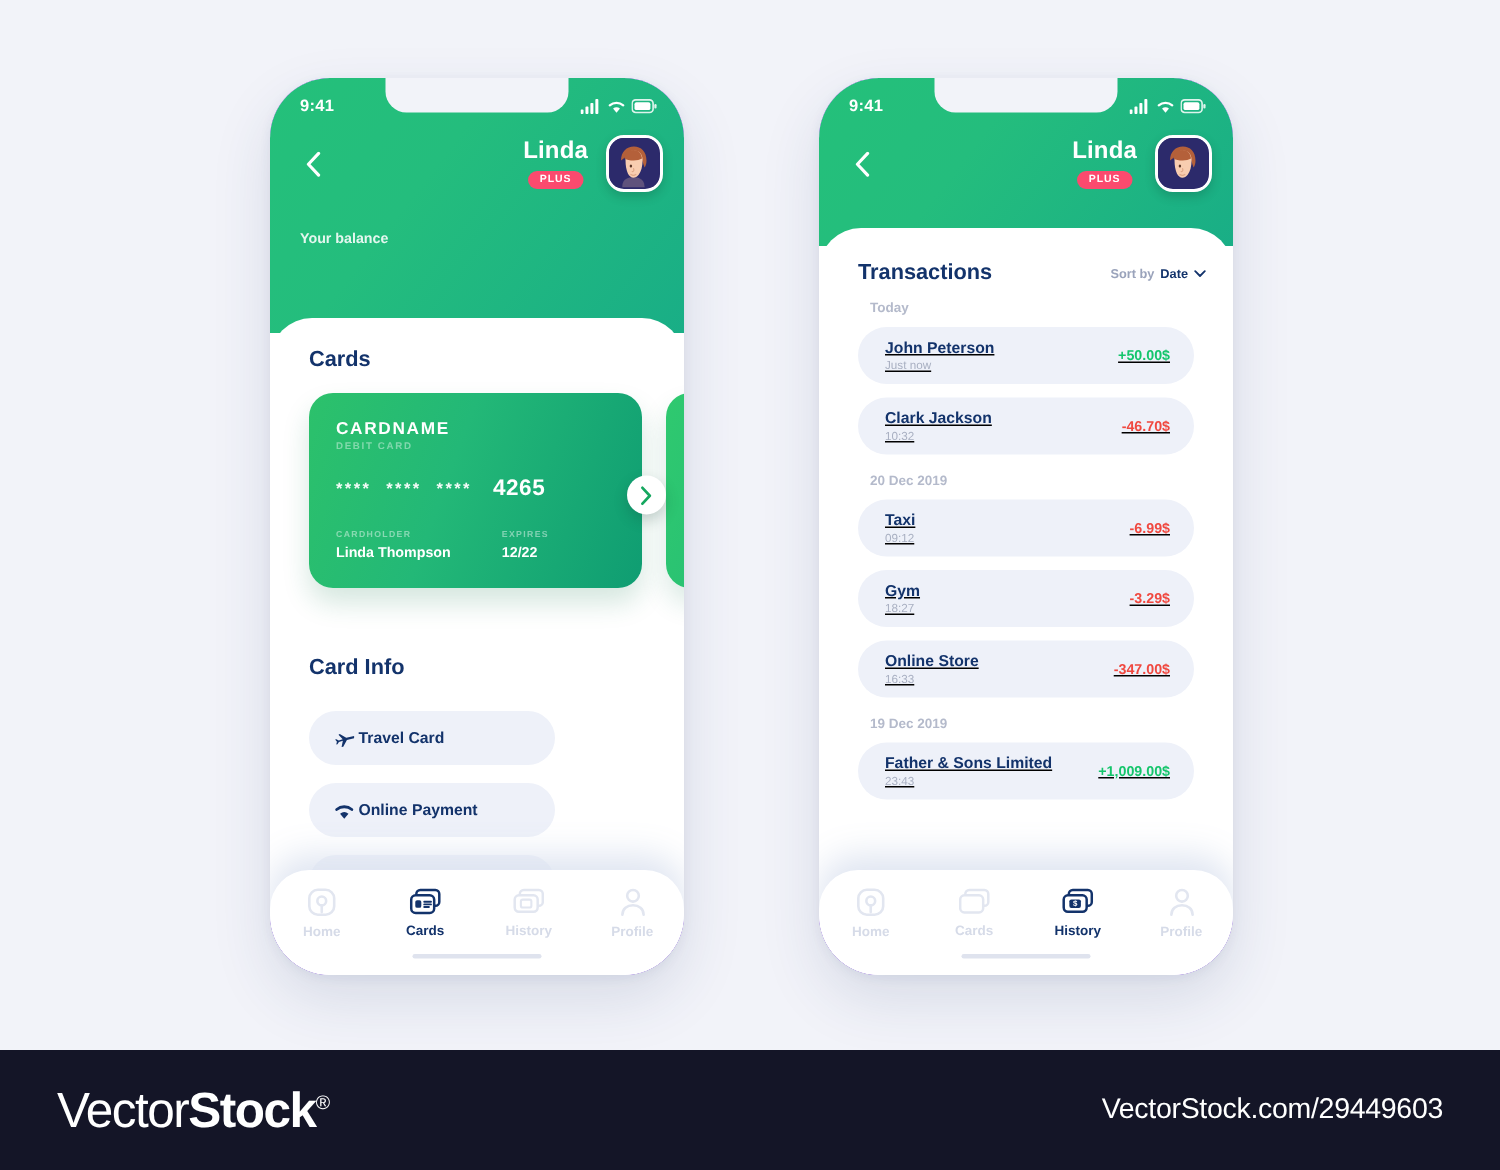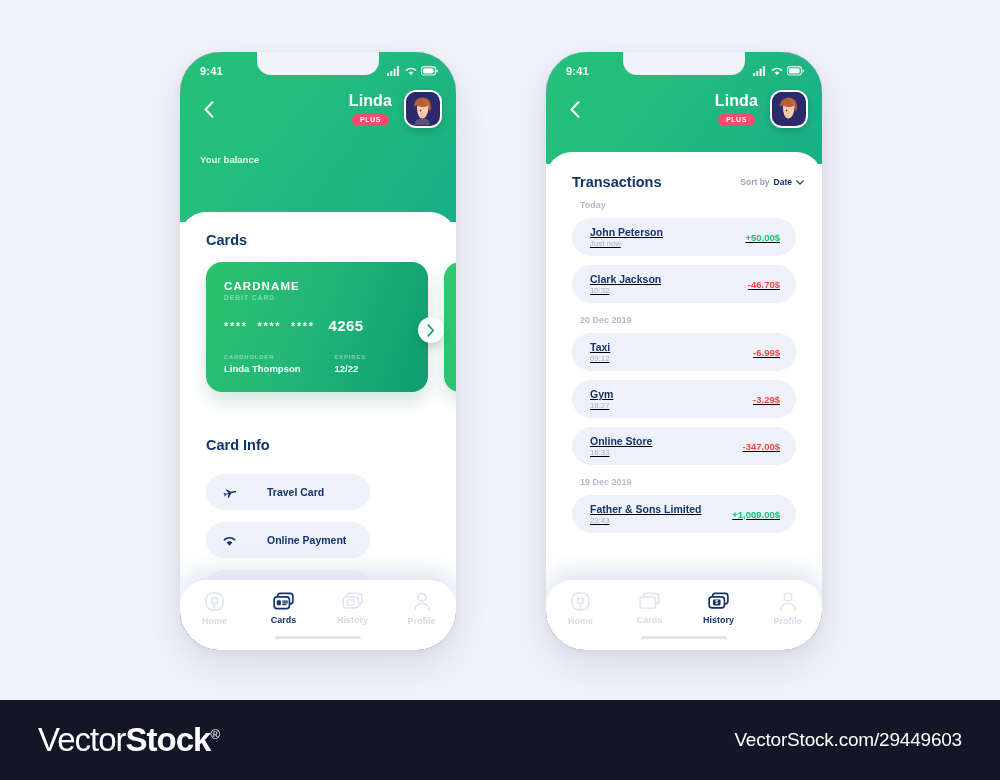--- a/index.html
+++ b/index.html
@@ -70,20 +70,21 @@
 
   .balwrap { position:absolute; left:20px; top:96px; z-index:5; }
   .balance { color:#fff; font-size:30px; font-weight:800; letter-spacing:-.4px; line-height:1; }
   .balance-sub { color:#ffffff; opacity:.88; font-size:9.5px; margin-top:6px; font-weight:600;}
 
   
   .sheet {
     position:absolute; left:0; right:0; bottom:0;
     background:#fff; border-top-left-radius:26px; border-top-right-radius:26px;
     z-index: 4;
+    border-radius: 28px;
   }
   #phone1 .sheet { top: 160px; }
   #phone2 .sheet { top: 100px; }
 
   .sect-title { color:#13336b; font-size:14.5px; font-weight:700; }
 
   
   .cards-area { position:absolute; left:0; right:0; top:50px; height:134px; }
   .bankcard {
     position:absolute; left:26px; top:0; width:222px; height:130px;
@@ -109,21 +110,21 @@
   .cardnext-btn {
     position:absolute; left:238px; top:55px; width:26px; height:26px; border-radius:50%;
     background:#fff; display:flex; align-items:center; justify-content:center;
     box-shadow: 0 4px 9px rgba(20,60,50,.22); cursor:pointer; z-index:3;
   }
 
   
   .cardinfo-title { position:absolute; left:26px; top:225px; }
   .inforow {
     position:absolute; left:26px; width:164px; height:36px; border-radius:18px;
-    background:#eef1f9; display:flex; align-items:center; padding-left:16px; gap:30px;
+    background:#eef1f9; display:flex; align-items:center; padding-left:16px; gap:2px;
     cursor:pointer;
   }
   .inforow-label { color:#13336b; font-size:10.5px; font-weight:700; }
   .inforow-ghost {
     position:absolute; left:26px; width:164px; height:36px; border-radius:18px;
     background:#eef1f9;
   }
 
   
   .tx-head {

